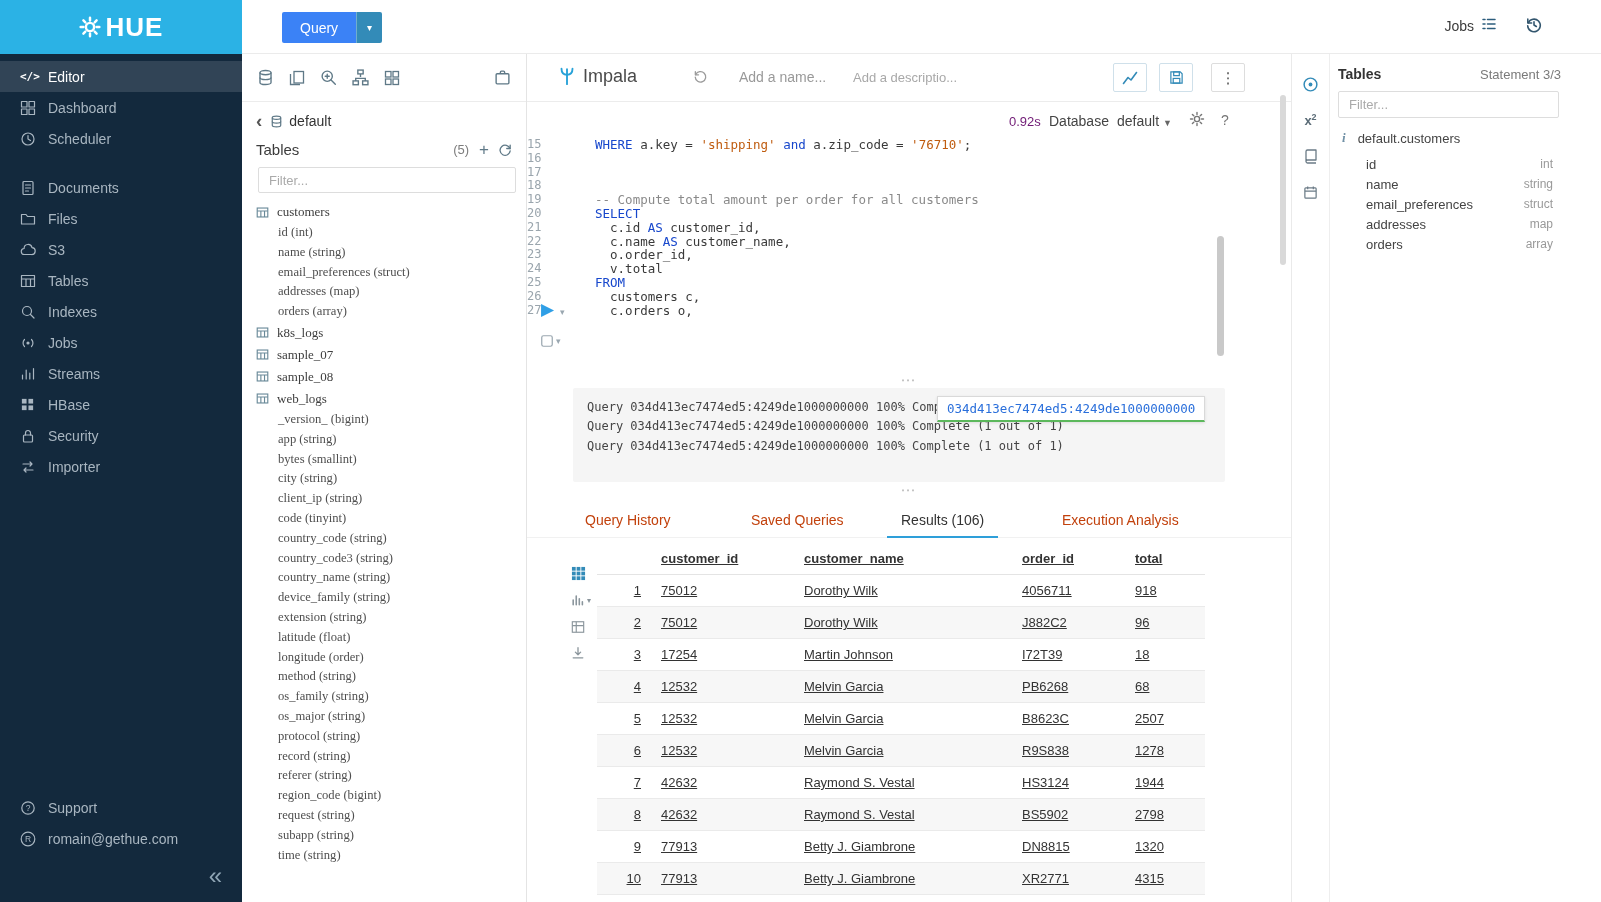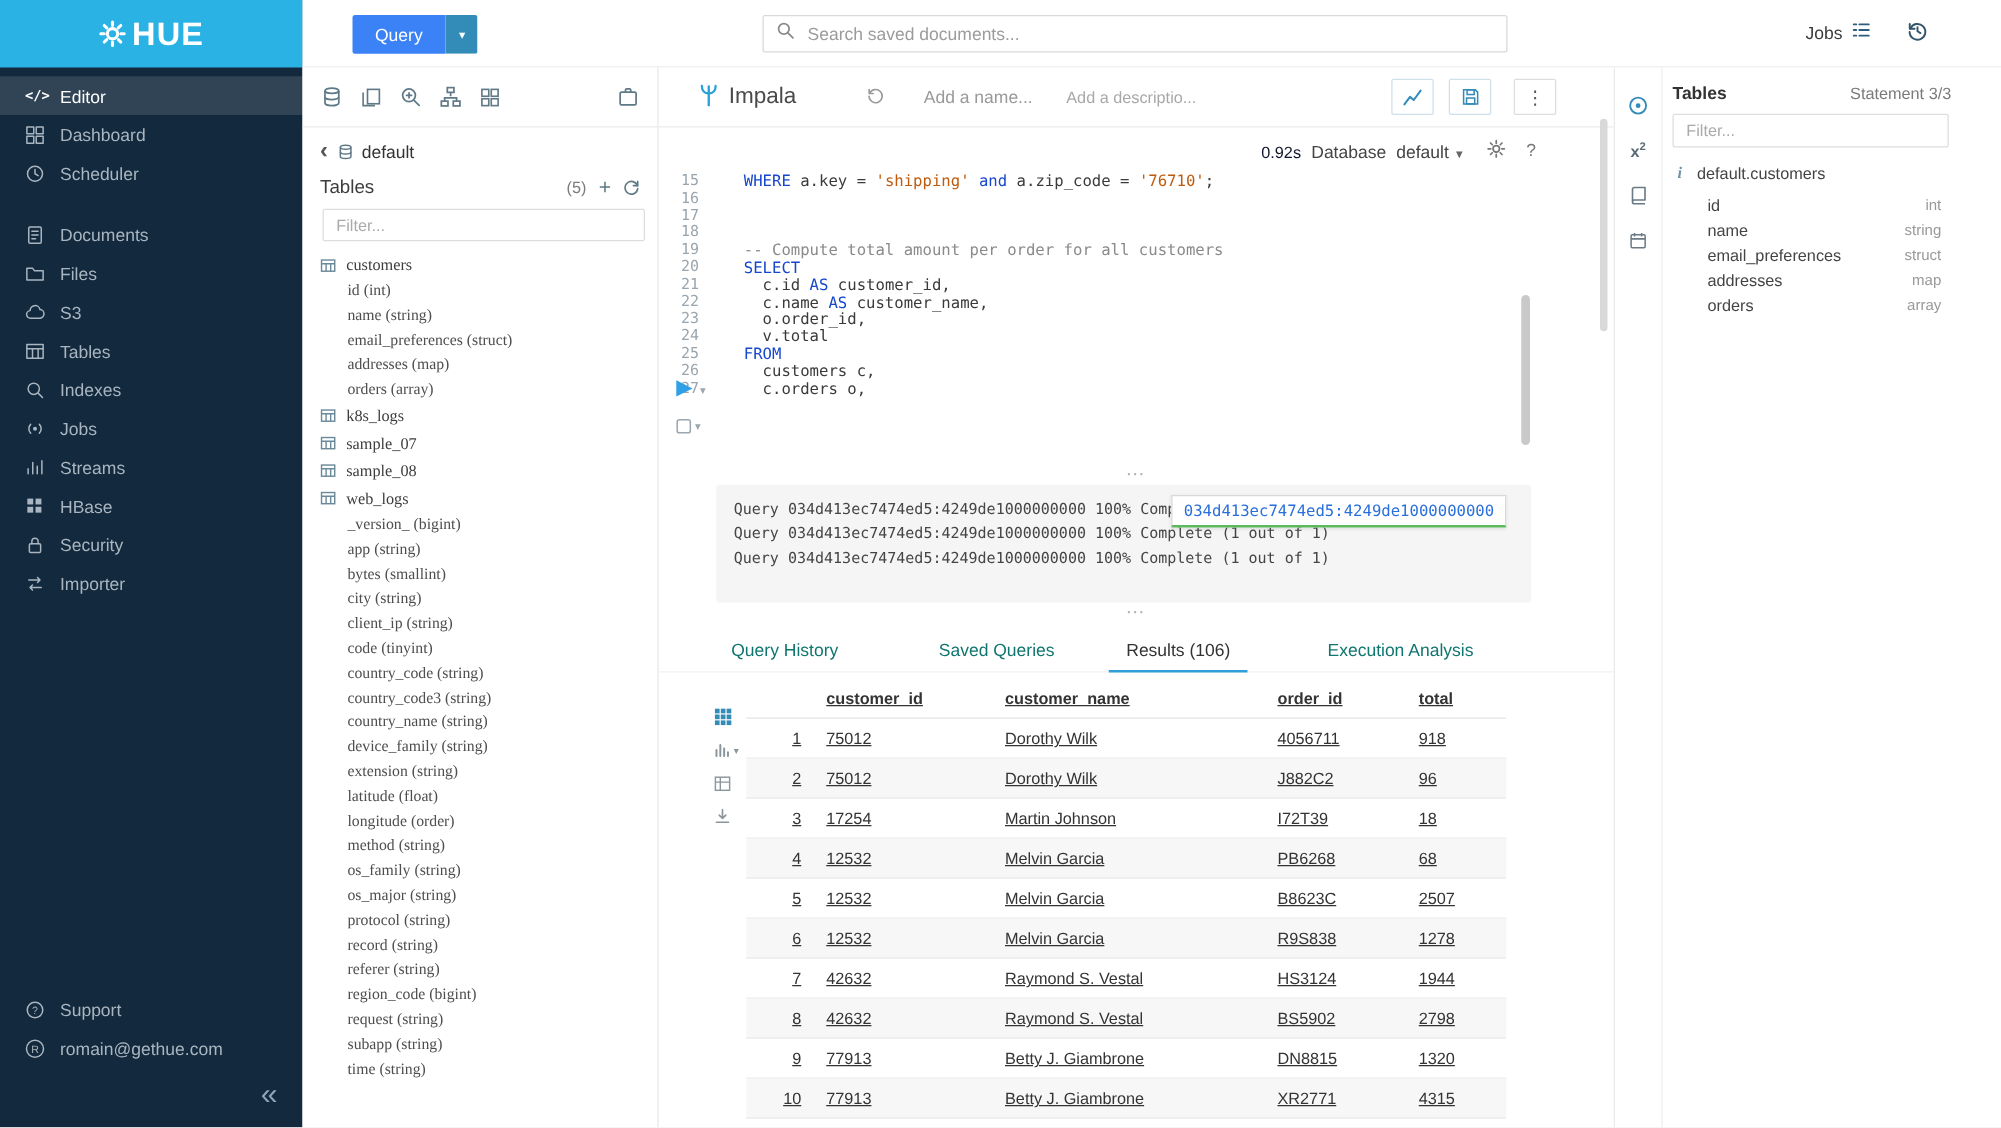--- a/index.html
+++ b/index.html
@@ -60,30 +60,30 @@
   .impala-icon{position:absolute;left:30px;top:11px;color:#28a2d8;display:flex;}
   .engine-name{position:absolute;left:56px;top:12px;font-size:18px;color:#4a4a4a;cursor:pointer;}
   .head-history{position:absolute;left:166px;top:15px;color:#9b9b9b;cursor:pointer;}
   .q-name{position:absolute;left:212px;top:15px;font-size:14px;color:#999;cursor:text;}
   .q-desc{position:absolute;left:326px;top:16px;font-size:13px;color:#a8a8a8;cursor:text;}
   .hbtn{position:absolute;top:9px;width:34px;height:29px;border:1px solid #cfe0ea;border-radius:2px;background:#fff;display:flex;align-items:center;justify-content:center;cursor:pointer;box-sizing:border-box;}
   .hbtn.chart{left:586px;}
   .hbtn.save{left:632px;}
   .hbtn.more{left:684px;border-color:#ddd;color:#555;font-size:15px;}
 
-  .exec-time{position:absolute;left:482px;top:60px;font-size:13px;color:#0f172a;}
+  .exec-time{position:absolute;left:482px;top:60px;font-size:13px;color:#701a75;}
   .db-label{position:absolute;left:522px;top:59px;font-size:14px;color:#444;}
   .db-select{position:absolute;left:590px;top:59px;font-size:14px;color:#444;cursor:pointer;}
   .db-select .caret{font-size:9px;color:#666;margin-left:4px;}
   .settings-gear{position:absolute;left:662px;top:57px;color:#767676;cursor:pointer;display:flex;}
   .help-q{position:absolute;left:694px;top:58px;color:#767676;font-size:14px;cursor:pointer;}
 
   #code{position:absolute;left:0;top:84px;width:700px;font-family:"DejaVu Sans Mono",monospace;font-size:12.5px;}
   .code-line{display:flex;height:13.8px;line-height:13.8px;}
-  .gutter{width:50px;padding-right:8px;text-align:center;color:#9aa5ad;flex:none;font-size:12px;}
+  .gutter{width:50px;padding-right:8px;text-align:left;color:#9aa5ad;flex:none;font-size:12px;}
   .code-text{white-space:pre;padding-left:10px;}
   .tok-kw{color:#1747cc;}
   .tok-str{color:#bf5b0e;}
   .tok-cm{color:#8a8a8a;}
   .tok-fn{color:#8526bd;}
   .tok-pl{color:#3a3a3a;}
 
   .play-btn{position:absolute;left:14px;top:247px;color:#2f9fe6;font-size:17px;cursor:pointer;line-height:17px;}
   .play-caret{position:absolute;left:33px;top:253px;color:#9aa7b0;font-size:9px;cursor:pointer;}
   .stmt-menu{position:absolute;left:13px;top:280px;color:#9aa7b0;cursor:pointer;display:flex;align-items:center;gap:2px;}
@@ -94,21 +94,21 @@
 
   .handle{position:absolute;left:0;width:100%;text-align:center;color:#b5b5b5;font-size:15px;letter-spacing:2px;height:12px;line-height:8px;cursor:row-resize;}
   .handle.h1{top:322px;}
   .handle.h2{top:432px;}
 
   .log-box{position:absolute;left:46px;top:334px;width:652px;height:94px;background:#f5f5f5;border-radius:2px;padding:10px 14px;box-sizing:border-box;font-family:"DejaVu Sans Mono",monospace;font-size:12px;color:#454545;overflow:hidden;}
   .log-line{line-height:19.4px;white-space:nowrap;}
   .log-tooltip{position:absolute;left:410px;top:342px;background:#fff;border:1px solid #d9d9d9;border-bottom:2px solid #5cb85c;padding:4px 9px;font-family:"DejaVu Sans Mono",monospace;font-size:12.5px;color:#2a6fdb;box-shadow:0 1px 3px rgba(0,0,0,.10);cursor:pointer;}
 
   #tabs{position:absolute;left:0;top:450px;width:100%;height:34px;border-bottom:1px solid #f1f1f1;box-sizing:border-box;}
-  .tab{position:absolute;top:0;height:32px;line-height:32px;font-size:14px;color:#0f766e;padding:0 14px;cursor:pointer;}
+  .tab{position:absolute;top:0;height:32px;line-height:32px;font-size:14px;color:#c2410c;padding:0 14px;cursor:pointer;}
   .tab.active{color:#333;border-bottom:2px solid #2e9fd9;}
   .tab:nth-child(1){left:44px;}
   .tab:nth-child(2){left:210px;}
   .tab:nth-child(3){left:360px;}
   .tab:nth-child(4){left:521px;}
 
   .rs-icon{position:absolute;left:44px;color:#8a959c;cursor:pointer;display:flex;align-items:center;gap:2px;}
   .rs-icon.active{color:#338bb8;}
   .rs-icon .sc{font-size:8px;}
   .rs-grid{top:512px;}
@@ -299,29 +299,20 @@
           <div class="nav-label">romain@gethue.com</div>
         </div>
       </div>
     <div class="collapse-btn">«</div>
   </aside>
 
   <header id="topbar">
     <div class="query-group">
       <button class="query-main">Query</button>
       <button class="query-caret">▾</button>
-    </div>
-    <div class="search-box">
-      <span>
-        <svg width="15" height="15" viewBox="0 0 16 16" fill="none" stroke="currentColor" stroke-width="1.5" stroke-linecap="round">
-            <circle cx="6.5" cy="6.5" r="4.5"></circle>
-            <path d="M10 10l4.2 4.2"></path>
-          </svg>
-      </span>
-      <input placeholder="Search saved documents..." style="">
     </div>
     <div class="jobs-link">
       <span>Jobs</span>
       <span>
         <svg width="16" height="16" viewBox="0 0 16 16" fill="none" stroke="currentColor" stroke-width="1.5" stroke-linecap="round">
             <path d="M2 3.5h2M6.5 3.5h7.5M2 8h2M6.5 8h7.5M2 12.5h2M6.5 12.5h7.5"></path>
           </svg>
       </span>
     </div>
     <span class="top-history">

